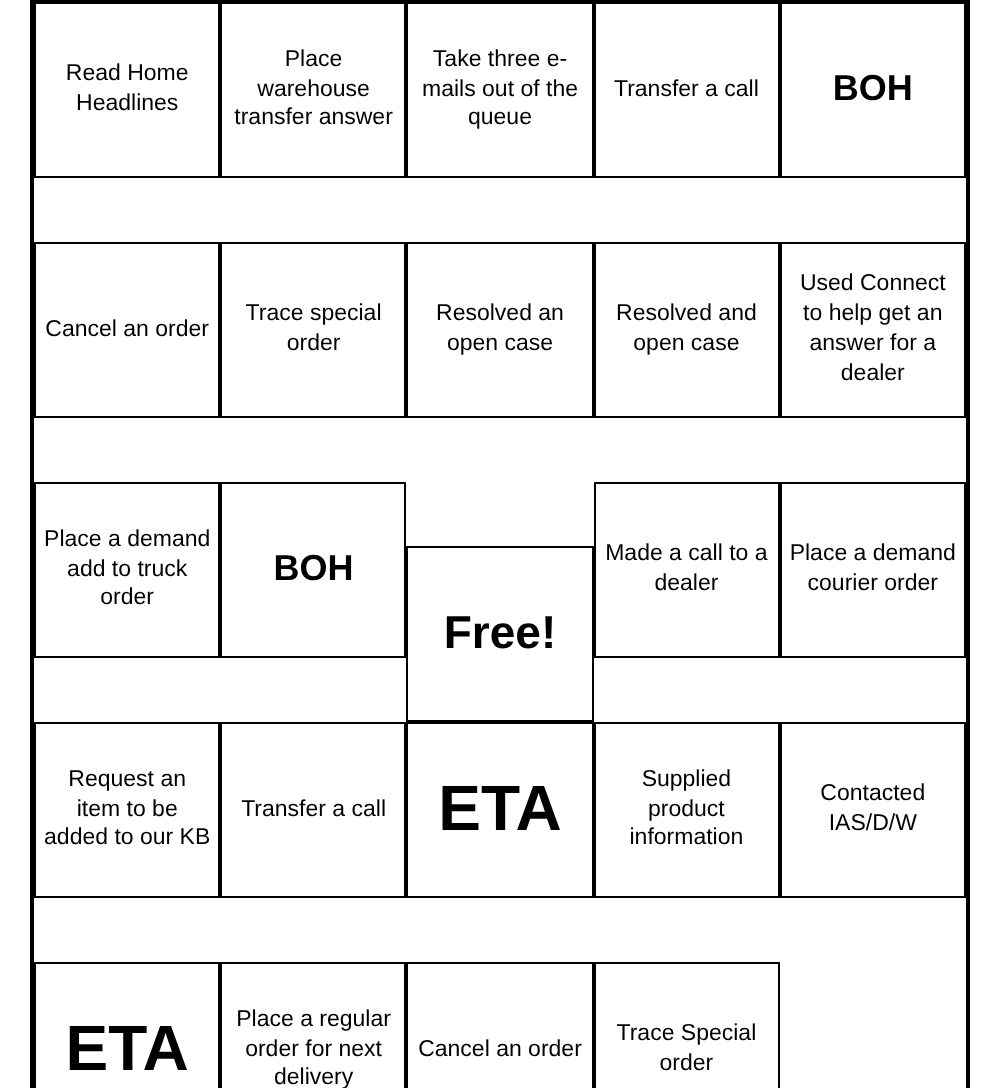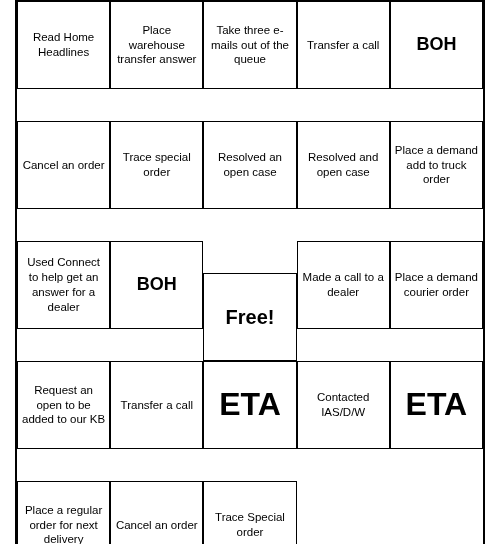--- a/index.html
+++ b/index.html
@@ -46,21 +46,21 @@
       display: flex;
       align-items: center;
       justify-content: center;
       text-align: center;
       padding: 4px;
       height: 88px;
       font-size: 11.5px;
       line-height: 1.3;
     }
     .bingo-cell.free {
-      font-size: 20px;
+      font-size: 23px;
       font-weight: bold;
       margin-top: 32px;
     }
     .bingo-cell.bold {
       font-size: 18px;
       font-weight: bold;
     }
     .bingo-cell.large-bold {
       font-size: 32px;
       font-weight: bold;
@@ -80,28 +80,29 @@
   <div class="bingo-grid">
   <div class="bingo-cell">Read Home Headlines</div>
       <div class="bingo-cell">Place warehouse transfer answer</div>
       <div class="bingo-cell">Take three e-mails out of the queue</div>
       <div class="bingo-cell">Transfer a call</div>
       <div class="bingo-cell bold">BOH</div>
       <div class="bingo-cell">Cancel an order</div>
       <div class="bingo-cell">Trace special order</div>
       <div class="bingo-cell">Resolved an open case</div>
       <div class="bingo-cell">Resolved and open case</div>
+      <div class="bingo-cell">Used Connect to help get an answer for a dealer</div>
       <div class="bingo-cell">Place a demand add to truck order</div>
-      <div class="bingo-cell">Used Connect to help get an answer for a dealer</div>
       <div class="bingo-cell bold">BOH</div>
       <div class="bingo-cell free">Free!</div>
       <div class="bingo-cell">Made a call to a dealer</div>
       <div class="bingo-cell">Place a demand courier order</div>
-      <div class="bingo-cell">Request an open to be added to our KB</div>
+      <div class="bingo-cell">Request an item to be added to our KB</div>
       <div class="bingo-cell">Transfer a call</div>
       <div class="bingo-cell large-bold">ETA</div>
+      <div class="bingo-cell">Supplied product information</div>
       <div class="bingo-cell">Contacted IAS/D/W</div>
       <div class="bingo-cell large-bold">ETA</div>
       <div class="bingo-cell">Place a regular order for next delivery</div>
       <div class="bingo-cell">Cancel an order</div>
       <div class="bingo-cell">Trace Special order</div>
     </div>
 </div>
 
 </body></html>

